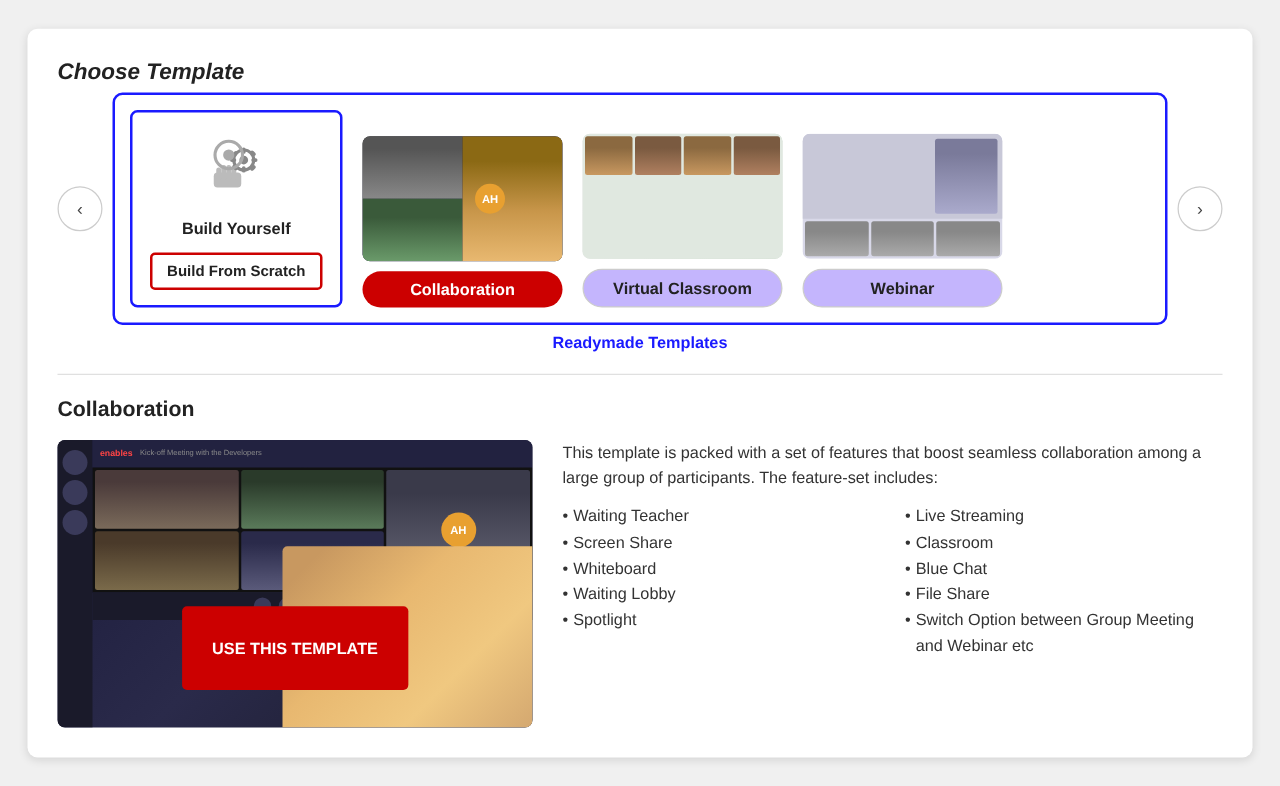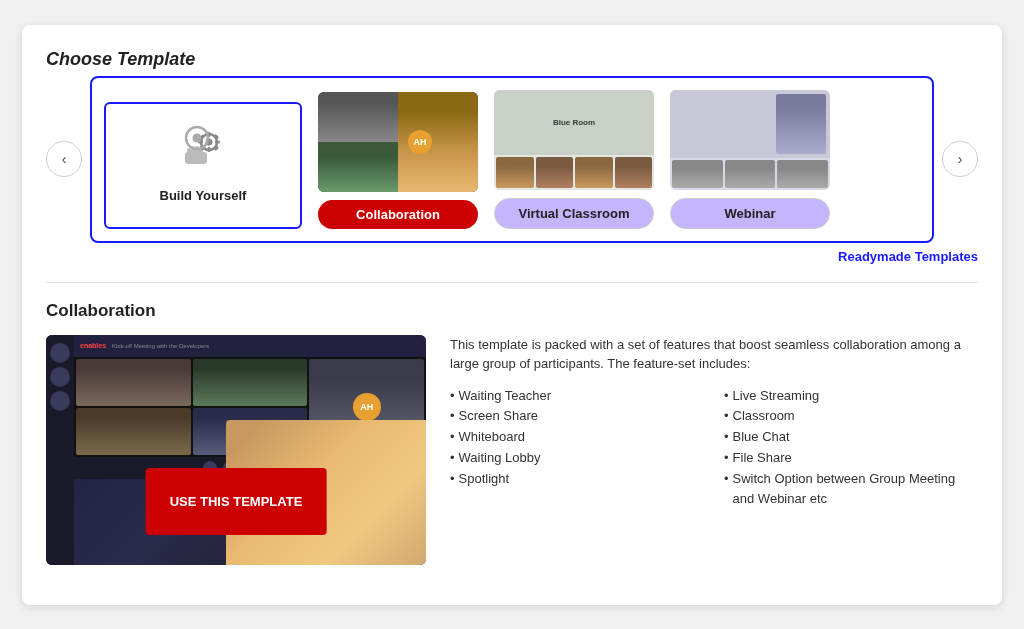--- a/index.html
+++ b/index.html
@@ -62,21 +62,21 @@
       align-items: flex-end;
     }
     
     .build-yourself-card {
       border: 2px solid #1a1aff;
       border-radius: 6px;
       padding: 16px 12px 12px;
       display: flex;
       flex-direction: column;
       align-items: center;
-      width: 198px;
+      width: 170px;
       flex-shrink: 0;
     }
     .gear-icon-container {
       margin-bottom: 8px;
     }
     .build-yourself-label {
       font-size: 13px;
       font-weight: 600;
       color: #222;
       margin-bottom: 12px;
@@ -235,21 +235,21 @@
     .template-label-btn.active {
       background: #cc0000;
       color: #fff;
     }
     .template-label-btn.inactive {
       background: #c4b5fd;
       color: #222;
       border: 1.5px solid #ccc;
     }
     .readymade-label {
-      text-align: right;
+      text-align: center;
       font-size: 13px;
       font-weight: 700;
       color: #1a1aff;
       margin-bottom: 18px;
       margin-top: 4px;
     }
     
     .divider {
       border: none;
       border-top: 1px solid #e0e0e0;
@@ -458,39 +458,39 @@
             <rect x="29.5" y="14.5" width="3" height="5" rx="1.5" fill="#888" transform="rotate(45 31 17)"></rect>
             <rect x="44" y="14.5" width="3" height="5" rx="1.5" fill="#888" transform="rotate(-45 45 17)"></rect>
             <rect x="29.5" y="25.5" width="3" height="5" rx="1.5" fill="#888" transform="rotate(-45 31 28)"></rect>
             <rect x="44" y="25.5" width="3" height="5" rx="1.5" fill="#888" transform="rotate(45 45 28)"></rect>
 
             <circle cx="26" cy="18" r="11" fill="none" stroke="#aaa" stroke-width="2.5"></circle>
             <circle cx="26" cy="18" r="4.5" fill="#aaa"></circle>
           </svg>
         </div>
         <div class="build-yourself-label">Build Yourself</div>
+        <button class="build-from-scratch-btn">Build From Scratch</button>
       </div>
 
       <div class="template-card">
         <div class="template-thumb template-thumb-collab">
           <div class="collab-faces">
             <div class="face-tl"></div>
             <div class="face-bl"></div>
             <div class="face-main">
               <div class="face-circle-ah">AH</div>
             </div>
           </div>
         </div>
         <button class="template-label-btn active">Collaboration</button>
       </div>
 
       <div class="template-card">
         <div class="template-thumb template-thumb-classroom">
           <div class="classroom-preview">
-            <div class="classroom-top">Blue Room</div>
             <div class="classroom-bottom">
               <div class="classroom-face"></div>
               <div class="classroom-face2"></div>
               <div class="classroom-face"></div>
               <div class="classroom-face2"></div>
             </div>
           </div>
         </div>
         <button class="template-label-btn inactive">Virtual Classroom</button>
       </div>

